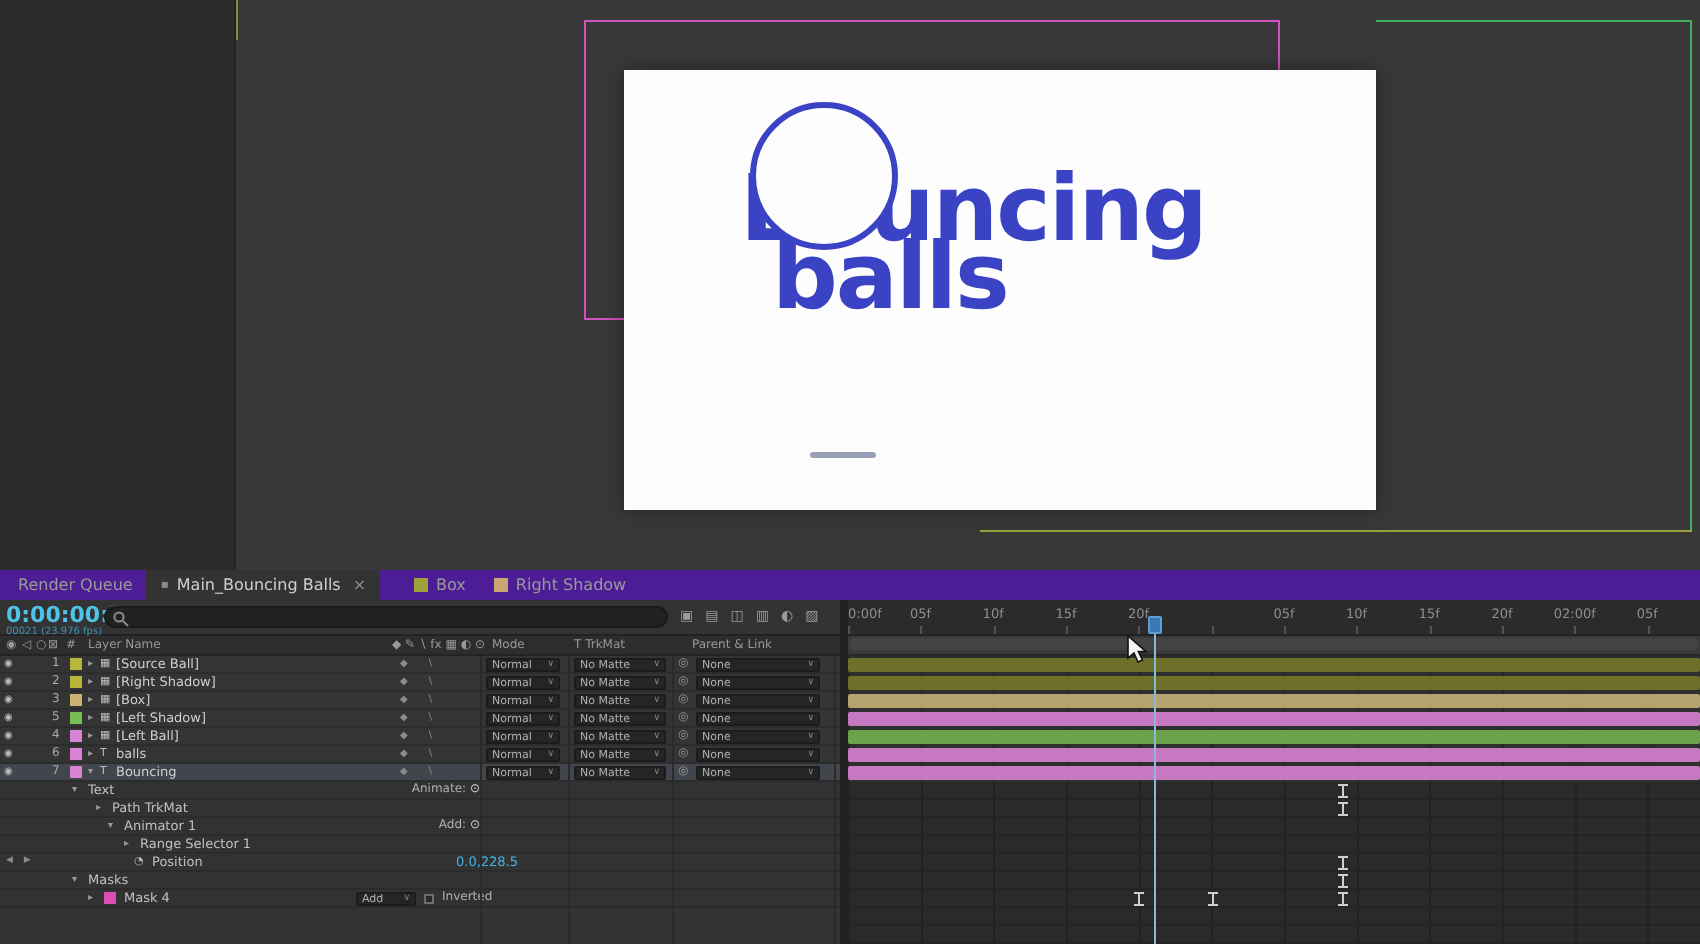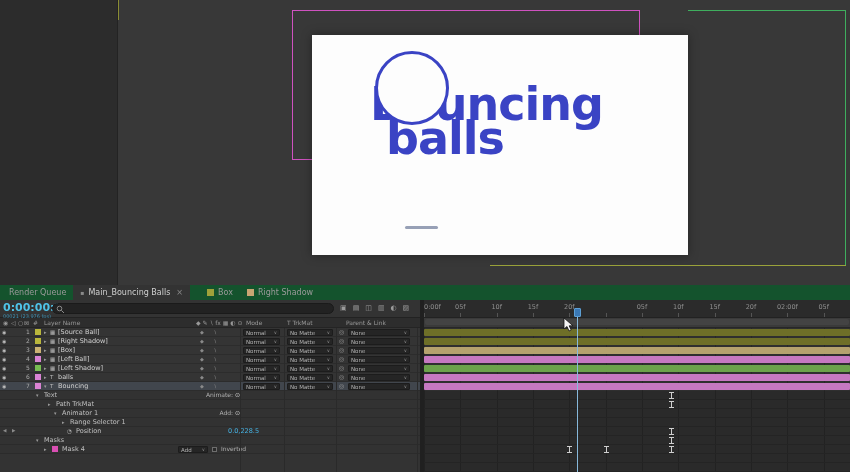--- a/index.html
+++ b/index.html
@@ -15,21 +15,21 @@
   .green-outline { position:absolute; left:688px; top:10px; width:158px; height:255px; border-top:1px solid #3fae5e; border-right:1px solid #3fae5e; z-index:1; }
   .olive-hline { position:absolute; left:490px; top:265px; width:356px; height:1px; background:#9aa23a; z-index:1; }
   .canvas { position:absolute; left:312px; top:35px; width:376px; height:220px; background:#fdfdfd; z-index:2; box-shadow:0 0 10px rgba(0,0,0,.35); }
   .title1 { position:absolute; left:58px; top:46px; font-size:46px; font-weight:bold; letter-spacing:-1px; line-height:1; color:#3a43c4; }
   .title2 { position:absolute; left:74px; top:80px; font-size:46px; font-weight:bold; letter-spacing:-1px; line-height:1; color:#3a43c4; }
   .ball { position:absolute; left:63px; top:16px; width:74px; height:74px; border-radius:50%; background:#fdfdfd; border:3px solid #3a43c4; }
   .dash { position:absolute; left:93px; top:191px; width:33px; height:3px; border-radius:2px; background:#97a0b6; }
 
   
   .tl { position:absolute; left:0; top:285px; width:850px; height:187px; background:#333; }
-  .tabbar { height:15px; background:#14532d; display:flex; align-items:stretch; font-size:8px; color:#9a9a9a; }
+  .tabbar { height:15px; background:#4c1d95; display:flex; align-items:stretch; font-size:8px; color:#9a9a9a; }
   .tab { display:flex; align-items:center; padding:0 7px; gap:4px; white-space:nowrap; }
   .tab.active { background:#333; color:#cfcfcf; }
   .t-rq { margin-left:2px; }
   .t-box { margin-left:10px; }
   .tab-icon { color:#8a8a8a; font-size:6px; }
   .tab-close { color:#8a8a8a; margin-left:2px; }
   .tsw { width:7px; height:7px; display:inline-block; }
 
   .tl-body { display:flex; height:172px; }
   .lpanel { position:relative; width:420px; background:#333; }
@@ -239,47 +239,47 @@
                   <i>∨</i>
                 </span>
     <span class="c pw">◎</span>
     <span class="dd par">
                   <span>None</span>
                   <i>∨</i>
                 </span>
   </div>
               <div class="lrow">
     <span class="c eye">◉</span>
+    <span class="c num">5</span>
+    <span class="c sw" style="background:#78bd52"></span>
+    <span class="c twirl">▸</span>
+    <span class="c ltype">▦</span>
+    <span class="c lname">[Left Shadow]</span>
+    <span class="c lsw">◆ ∖</span>
+    <span class="dd mode">
+                  <span>Normal</span>
+                  <i>∨</i>
+                </span>
+    <span class="dd trk">
+                  <span>No Matte</span>
+                  <i>∨</i>
+                </span>
+    <span class="c pw">◎</span>
+    <span class="dd par">
+                  <span>None</span>
+                  <i>∨</i>
+                </span>
+  </div>
+              <div class="lrow">
+    <span class="c eye">◉</span>
     <span class="c num">4</span>
     <span class="c sw" style="background:#d983d4"></span>
     <span class="c twirl">▸</span>
     <span class="c ltype">▦</span>
     <span class="c lname">[Left Ball]</span>
-    <span class="c lsw">◆ ∖</span>
-    <span class="dd mode">
-                  <span>Normal</span>
-                  <i>∨</i>
-                </span>
-    <span class="dd trk">
-                  <span>No Matte</span>
-                  <i>∨</i>
-                </span>
-    <span class="c pw">◎</span>
-    <span class="dd par">
-                  <span>None</span>
-                  <i>∨</i>
-                </span>
-  </div>
-              <div class="lrow">
-    <span class="c eye">◉</span>
-    <span class="c num">5</span>
-    <span class="c sw" style="background:#78bd52"></span>
-    <span class="c twirl">▸</span>
-    <span class="c ltype">▦</span>
-    <span class="c lname">[Left Shadow]</span>
     <span class="c lsw">◆ ∖</span>
     <span class="dd mode">
                   <span>Normal</span>
                   <i>∨</i>
                 </span>
     <span class="dd trk">
                   <span>No Matte</span>
                   <i>∨</i>
                 </span>
     <span class="c pw">◎</span>

